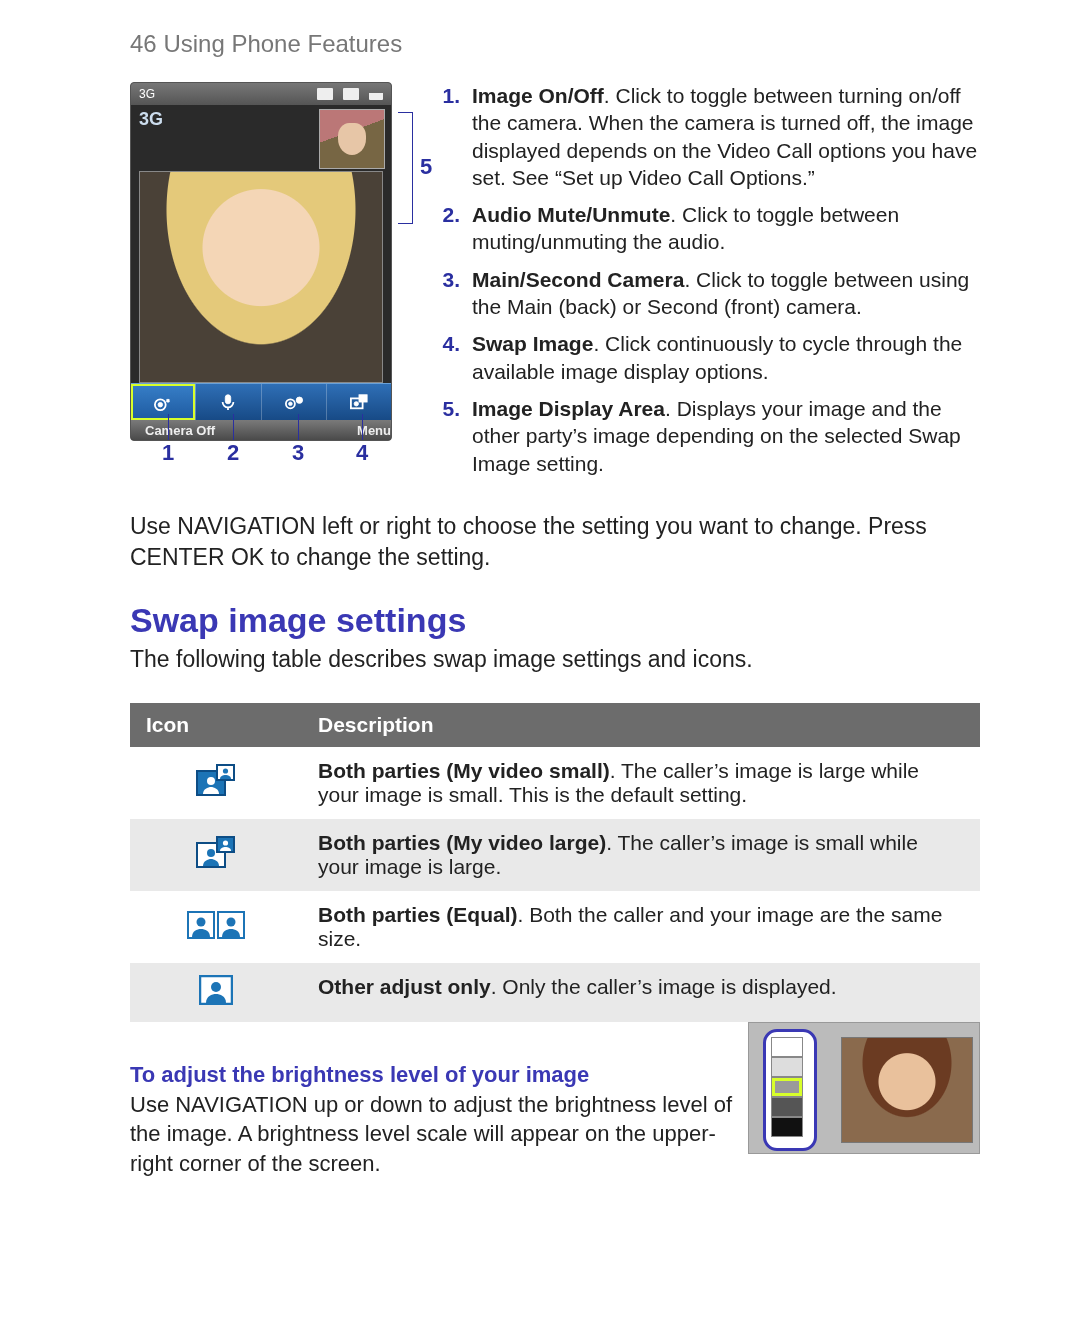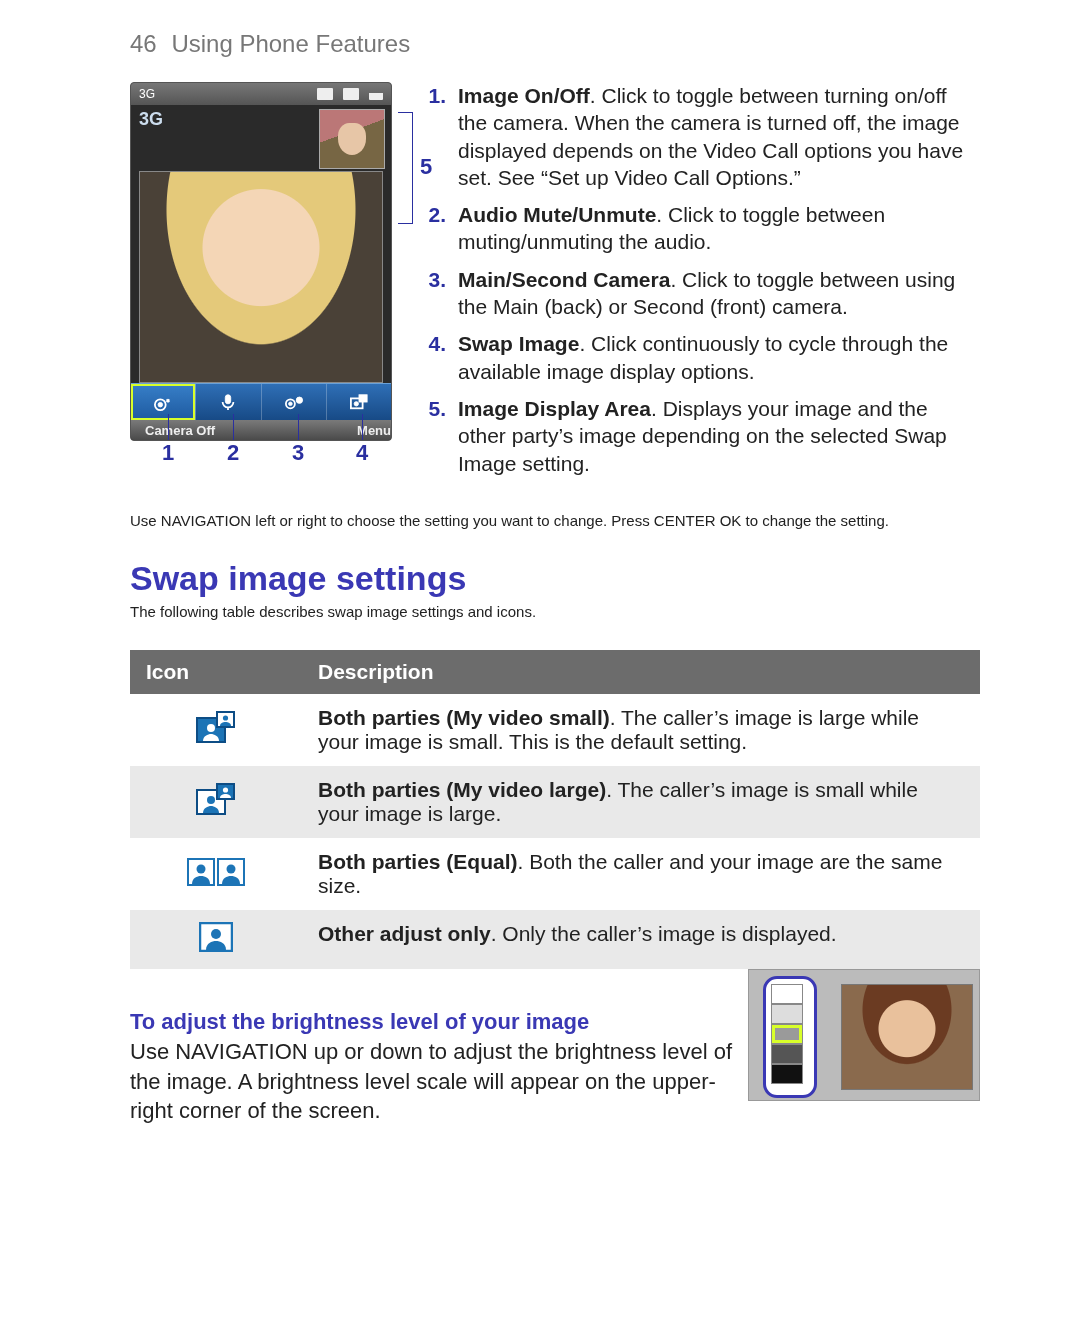--- a/index.html
+++ b/index.html
@@ -11,25 +11,25 @@
     width: 1080px;
   }
   .page {
     padding: 30px 100px 60px 130px;
   }
   .page-header {
     color: #777;
     font-size: 24px;
     margin-bottom: 24px;
   }
-  .page-header .num { margin-right: 8px; }
+  .page-header .num { }
   .top-row {
     display: flex;
     align-items: flex-start;
-    gap: 30px;
+    gap: 44px;
     margin-bottom: 24px;
   }
 
   
   .phone-block {
     position: relative;
     display: inline-block;
   }
   .phone {
     width: 260px;
@@ -138,21 +138,21 @@
   .nl-item{ display:flex; gap:12px; margin-bottom:10px;}
   .nl-item .n{
     color:#2a2fa0;
     font-weight:bold;
     min-width:24px;
     text-align:right;
   }
   .nl-item .b{ font-weight:bold; }
 
   .body-text{
-    font-size:15px;
+    font-size:23px;
     line-height:1.35;
     margin: 20px 0 28px 0;
   }
 
   h2.section{
     color:#3a38b4;
     font-size:34px;
     font-weight:bold;
     margin: 10px 0 4px 0;
   }

